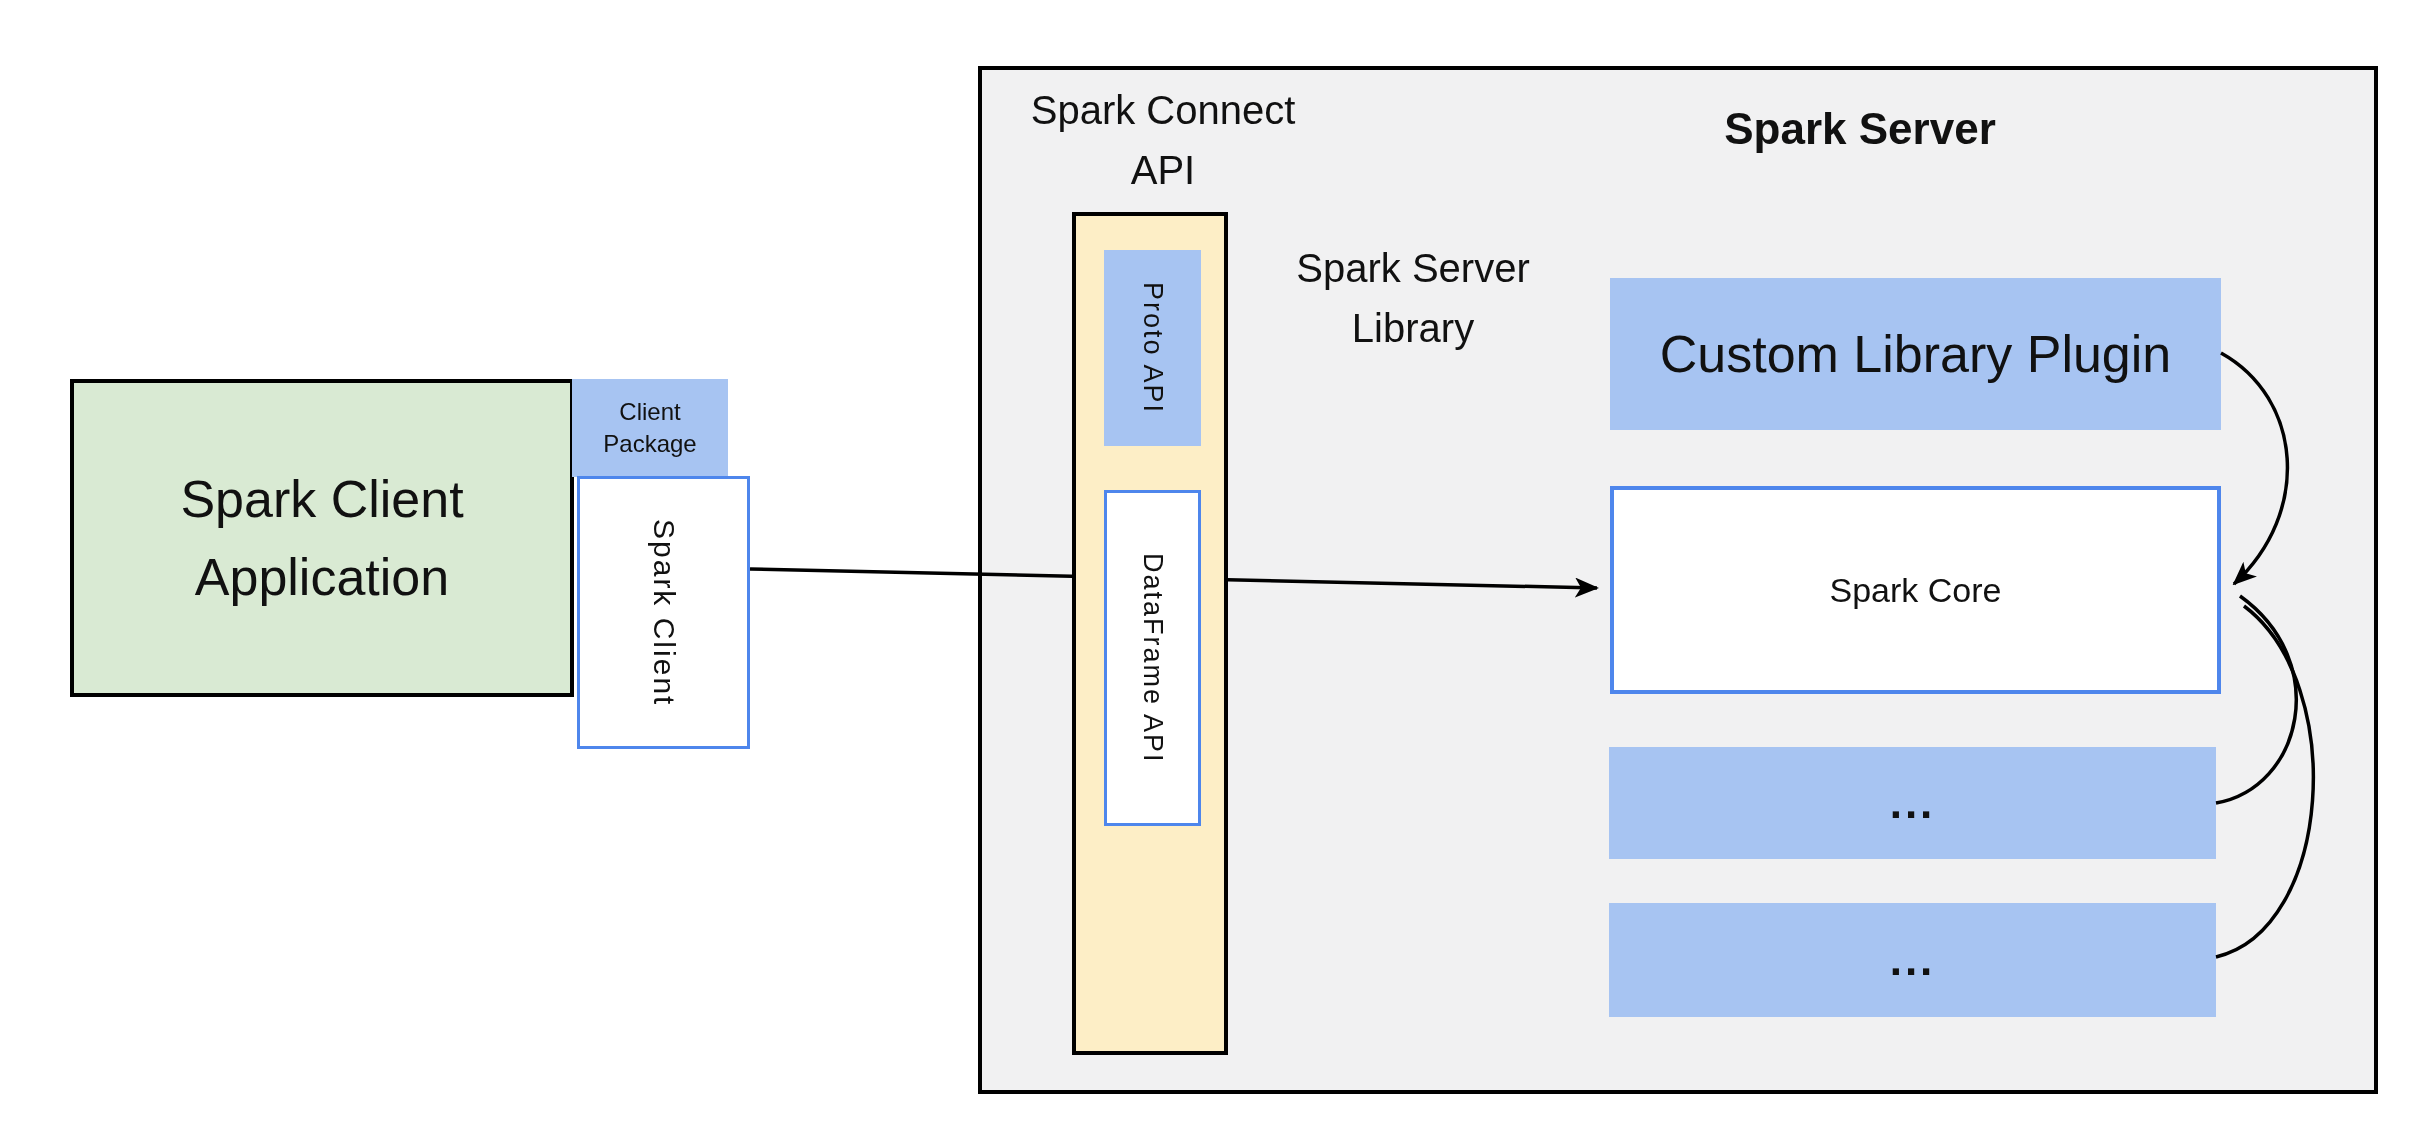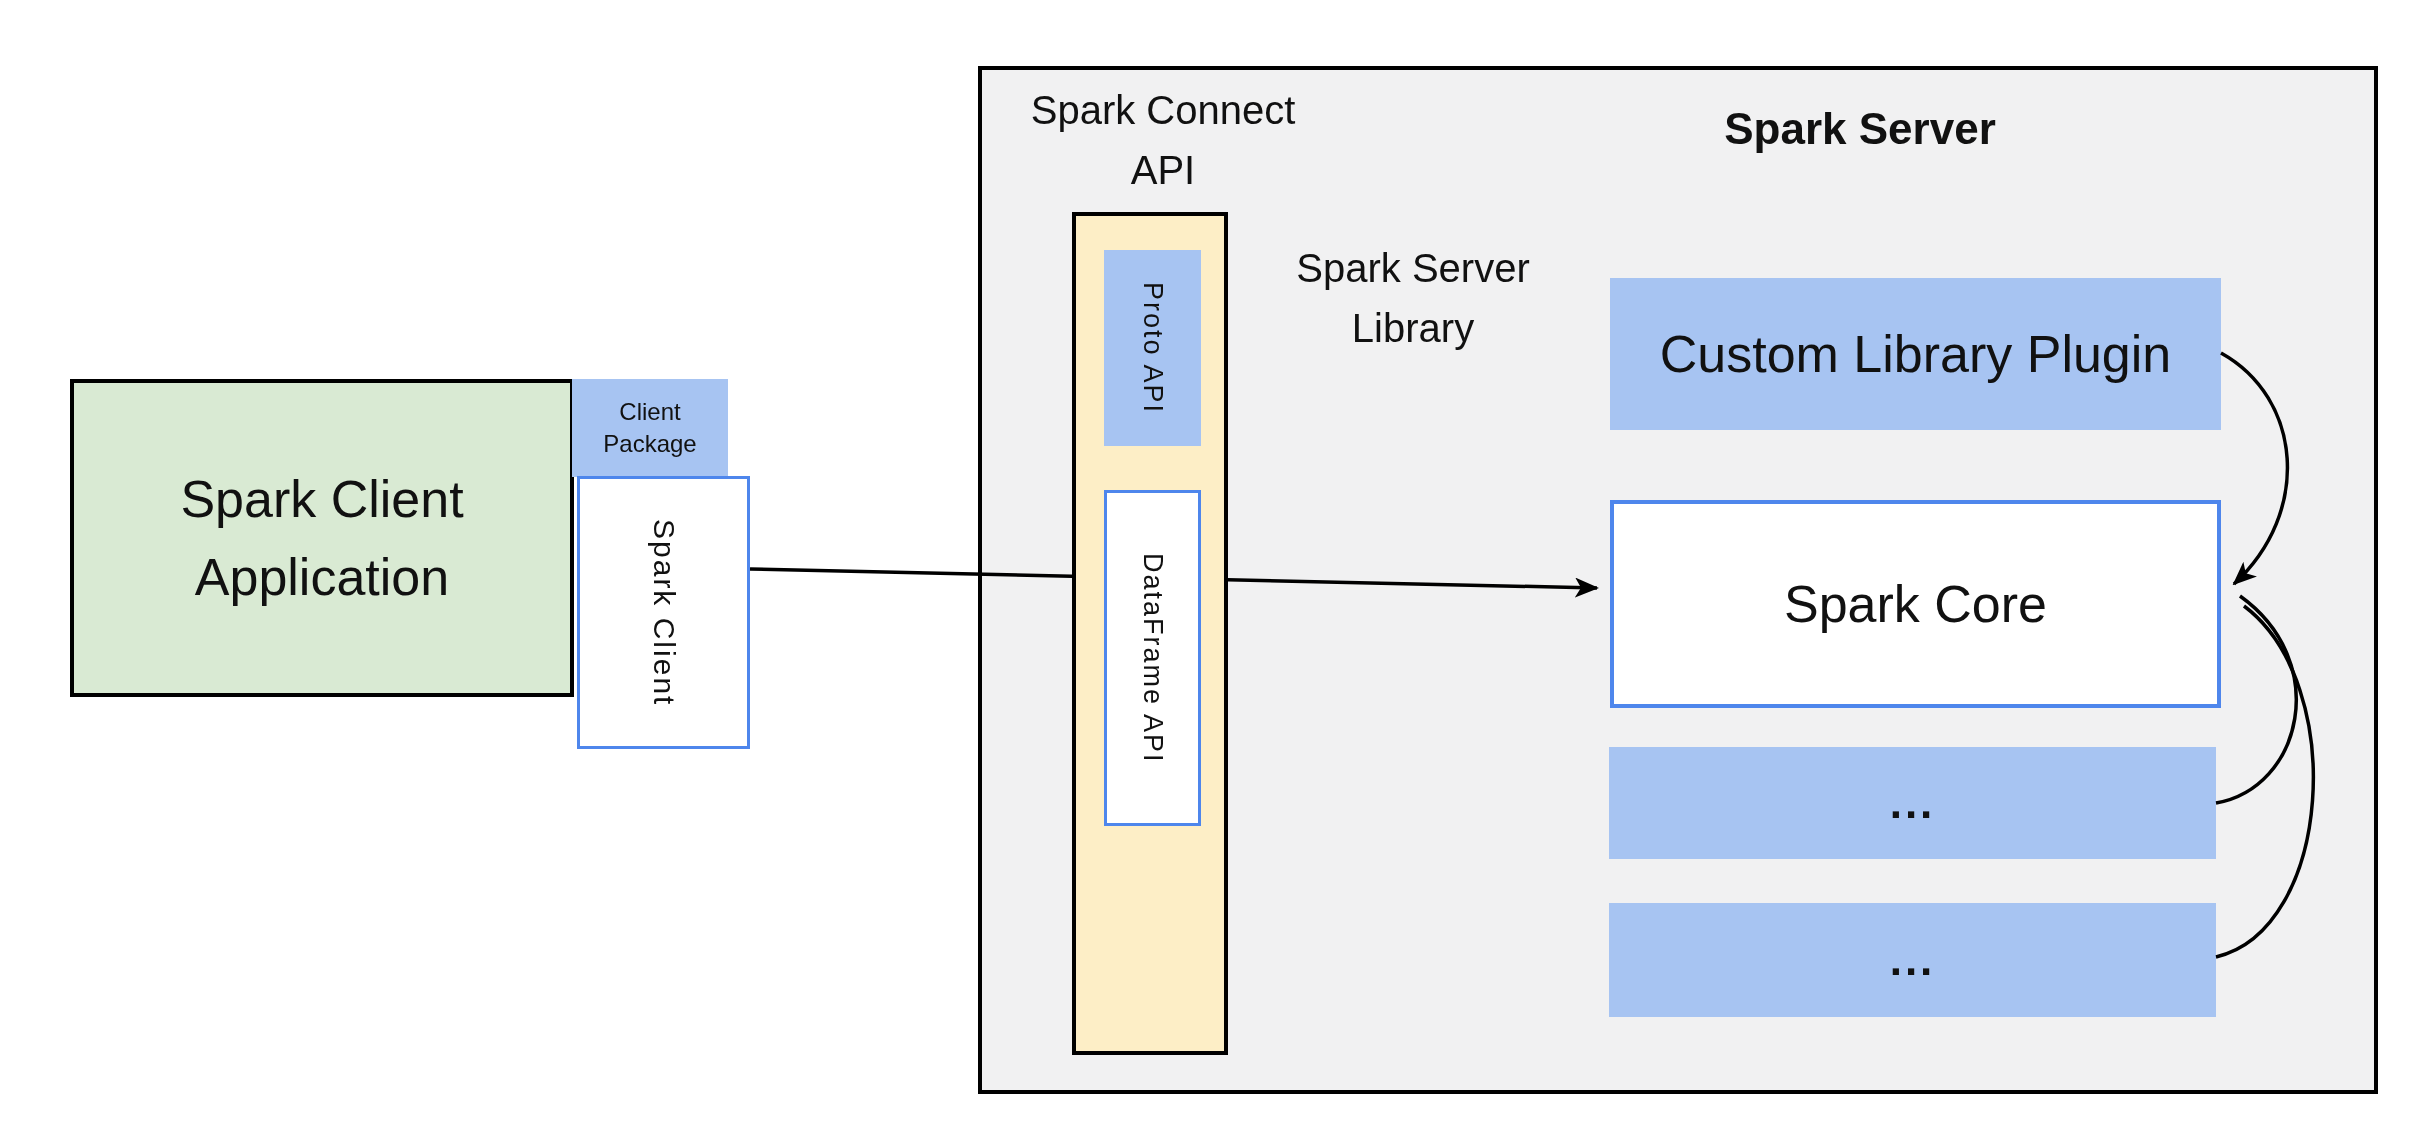--- a/index.html
+++ b/index.html
@@ -39,22 +39,22 @@
 
   .yellow-box{left:1072px;top:212px;width:156px;height:843px;background:var(--yellow-fill);
     border:4px solid var(--line-color);z-index:4;}
   .proto-api{left:1104px;top:250px;width:97px;height:196px;background:var(--blue-fill);
     z-index:5;font-size:27px;}
   .dataframe-api{left:1104px;top:490px;width:97px;height:336px;background:#ffffff;
     border:3px solid var(--blue-border);z-index:5;font-size:27px;letter-spacing:1px;}
 
   .clp-box{left:1610px;top:278px;width:611px;height:152px;background:var(--blue-fill);
     z-index:2;font-size:52px;}
-  .spark-core-box{left:1610px;top:500px;width:611px;height:208px;background:#ffffff;
-    border:4px solid var(--blue-border);z-index:2;font-size:52px;}
+  .spark-core-box{left:1610px;top:486px;width:611px;height:208px;background:#ffffff;
+    border:4px solid var(--blue-border);z-index:2;font-size:34px;}
   .dots-box-1{left:1609px;top:747px;width:607px;height:112px;background:var(--blue-fill);
     z-index:2;font-size:44px;font-weight:bold;letter-spacing:3px;}
   .dots-box-2{left:1609px;top:903px;width:607px;height:114px;background:var(--blue-fill);
     z-index:2;font-size:44px;font-weight:bold;letter-spacing:3px;}
 
   .vtext{writing-mode:vertical-rl;letter-spacing:2px;}
 
   #arrow-layer{left:0;top:0;width:2435px;height:1135px;z-index:3;pointer-events:none;}
   #arrow-layer path{stroke:var(--line-color);stroke-width:3.5px;fill:none;}
   #arrow-layer .head{fill:var(--line-color);stroke:none;}

